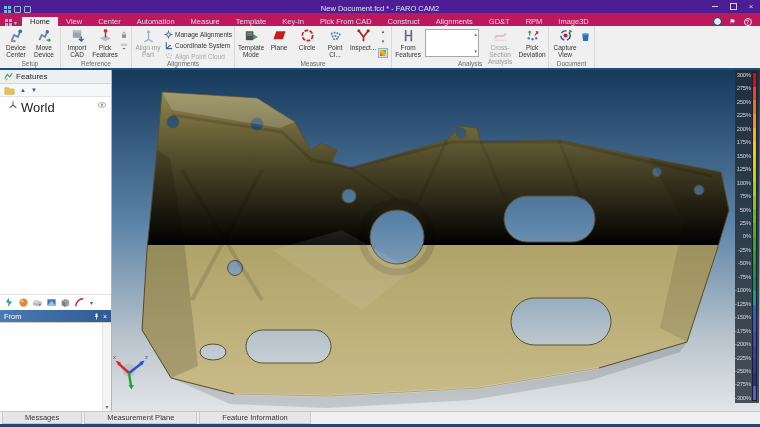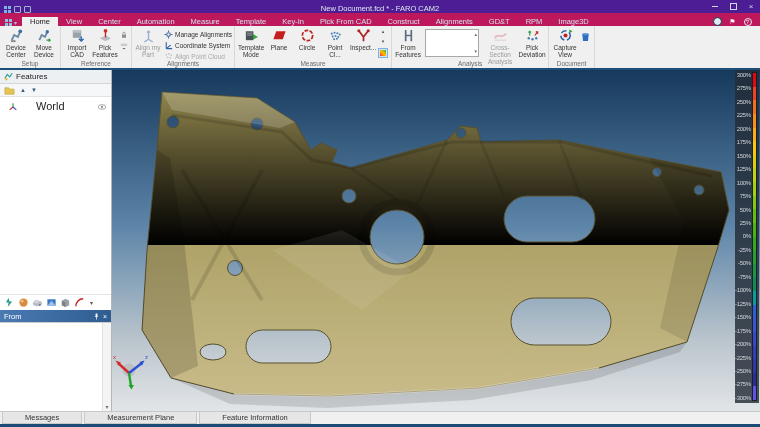--- a/index.html
+++ b/index.html
@@ -45,21 +45,21 @@
   .refcol{display:flex;flex-direction:column;gap:3px;padding-top:4px;width:10px;align-items:center;}
   .alist{width:54px;height:28px;background:#fff;border:1px solid #a8a8a8;margin:2px 3px 0 3px;position:relative;box-sizing:border-box;}
   .alist .sc{position:absolute;right:1px;font-size:5px;color:#666;line-height:5px;}
   
   .main{display:flex;height:341px;}
   .leftpanel{width:112px;min-width:112px;border-right:1px solid #b0b6bb;background:#fff;display:flex;flex-direction:column;box-sizing:border-box;}
   .fp-header{height:13px;background:#edf0f3;border-bottom:1px solid #d5d5d5;display:flex;align-items:center;gap:3px;padding:0 4px;font-size:8px;color:#222;}
   .fp-toolbar{height:12px;background:#f6f7f8;border-bottom:1px solid #e3e3e3;display:flex;align-items:center;gap:5px;padding:0 4px;}
   .sortglyph{font-size:6px;color:#3a5a7a;line-height:1;}
   .tree{flex:1;overflow:hidden;}
-  .tree-item{display:flex;align-items:flex-end;gap:18px;padding:3px 4px 0 8px;font-size:11px;color:#222;}
+  .tree-item{display:flex;align-items:flex-start;gap:3px;padding:3px 4px 0 8px;font-size:13px;color:#222;}
   .eye{margin-left:auto;}
   .iconrow{height:15px;display:flex;align-items:center;gap:3px;padding:0 4px;border-top:1px solid #e3e3e3;}
   .iconrow svg{width:11px;height:11px;}
   .caret-sm{font-size:6px;color:#555;margin-left:2px;}
   .views-cap{height:12px;background:linear-gradient(90deg,#4a7ab2,#2f5d92);color:#fff;font-size:7.5px;display:flex;align-items:center;padding:0 4px;gap:2px;}
   .views-cap .capicons{margin-left:auto;display:flex;gap:3px;align-items:center;}
   .views-body{height:88px;background:#fff;position:relative;border-top:1px solid #ccc;}
   .vb-scroll{position:absolute;right:0;top:0;bottom:0;width:8px;background:#f4f4f4;border-left:1px solid #e2e2e2;display:flex;flex-direction:column;justify-content:flex-end;align-items:center;}
   .vb-scroll span{font-size:6px;color:#777;line-height:7px;}
   .viewport{flex:1;position:relative;overflow:hidden;}

